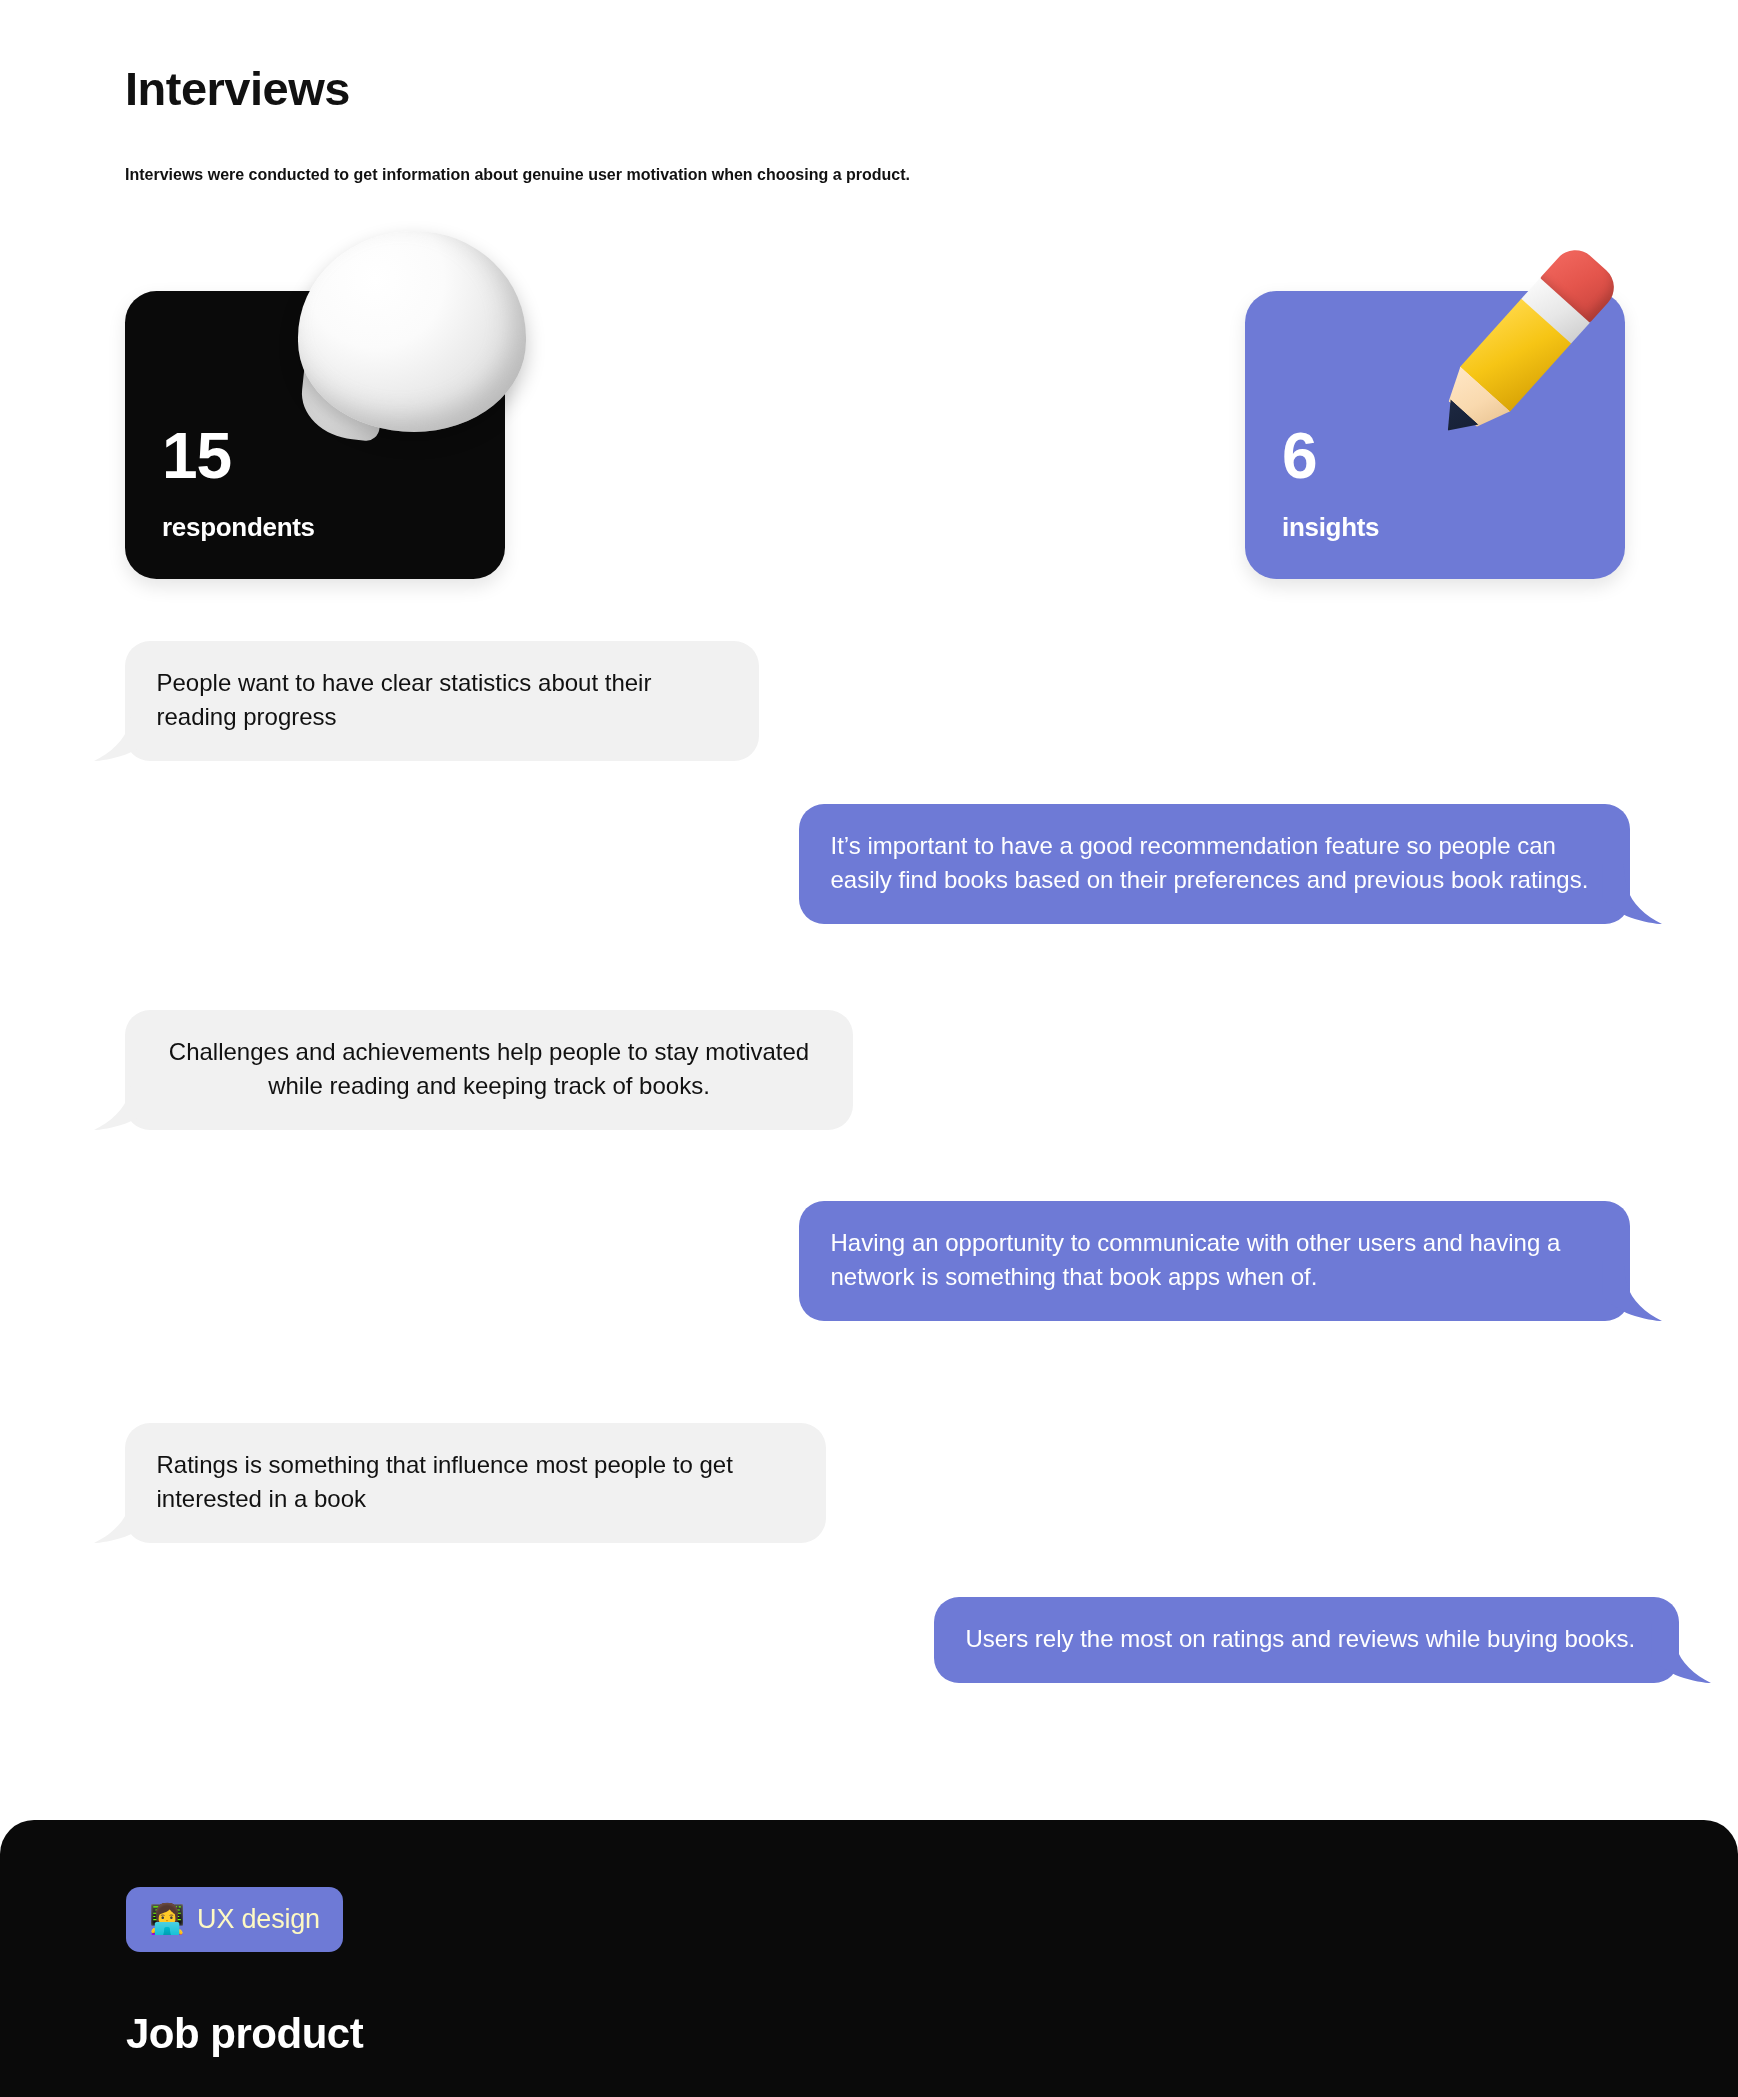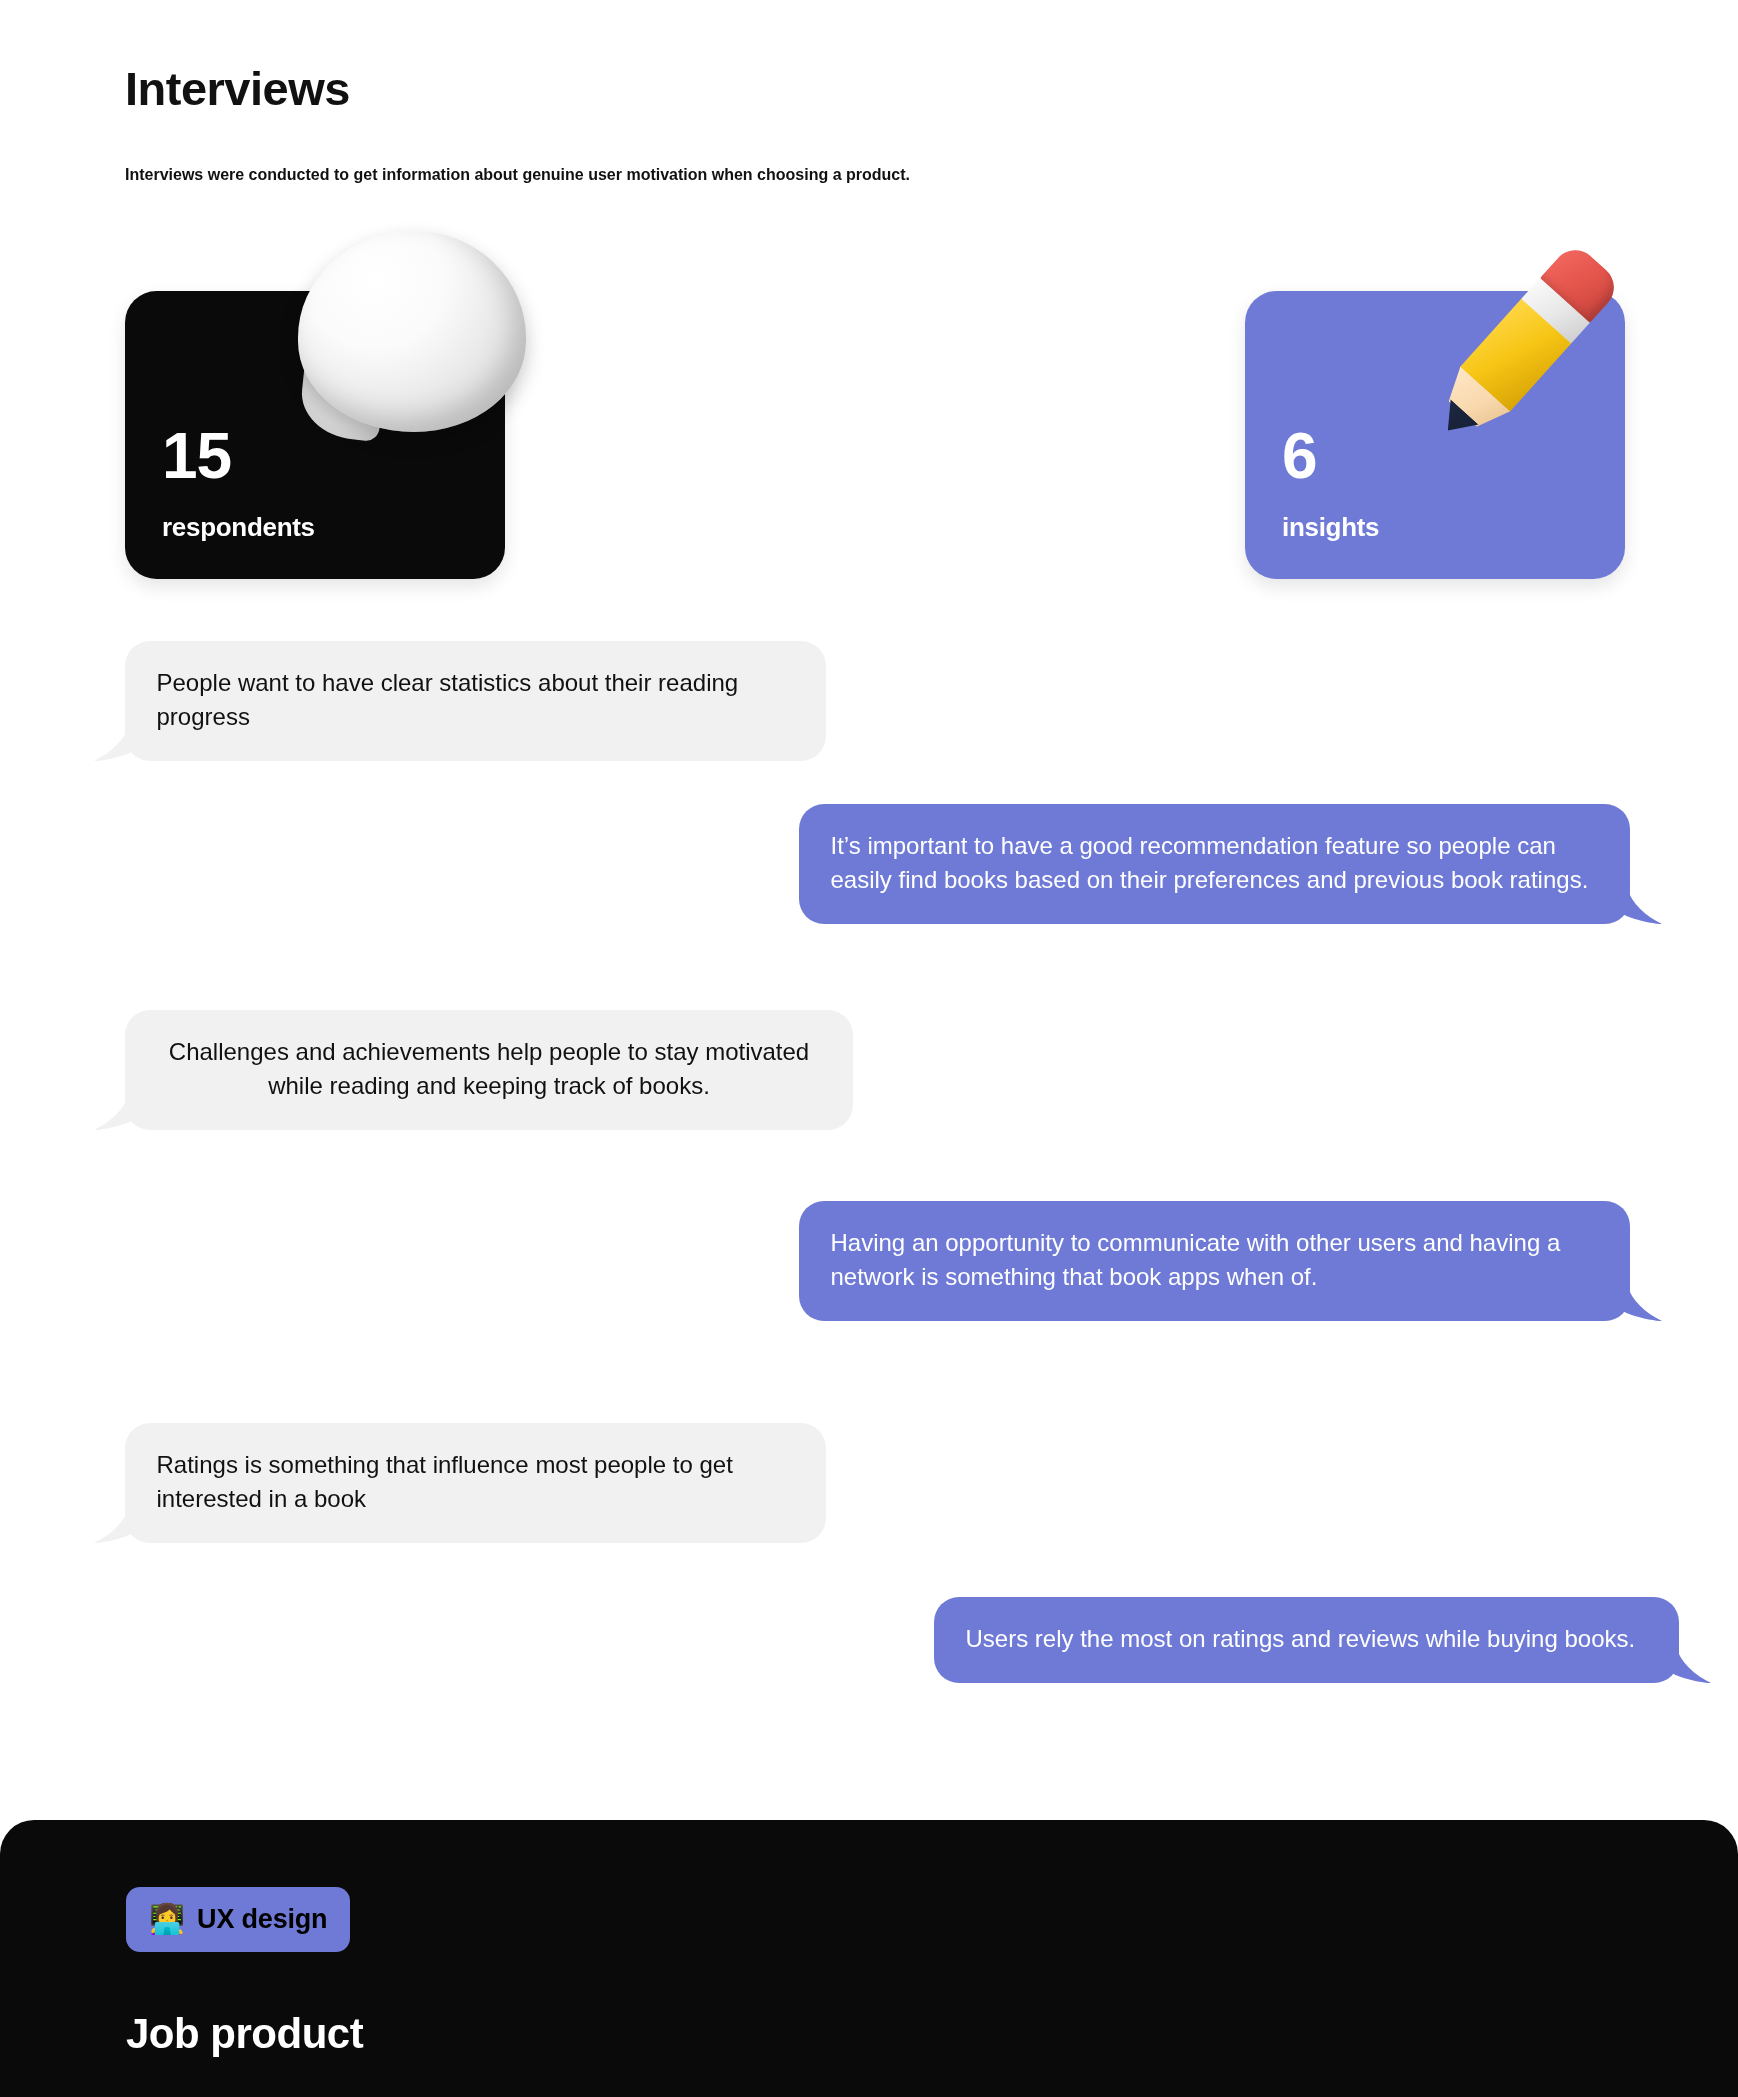--- a/index.html
+++ b/index.html
@@ -140,21 +140,21 @@
   .footer{
     position:absolute; left:0; top:1820px; width:1738px; height:278px;
     background:#0A0A0A; border-radius:34px 34px 0 0;
   }
   .badge{
     position:absolute; left:126px; top:1887px;
     height:65px; padding:0 23px; border-radius:14px;
     background:#6E7AD6; display:flex; align-items:center; gap:12px;
   }
   .badge .emoji{ font-size:29px; line-height:1; }
-  .badge .txt{ font-size:27px; font-weight:700; color:#000000; letter-spacing:-0.2px; }
+  .badge .txt{ font-size:27px; font-weight:400; color:#fef9c3; letter-spacing:-0.2px; }
   .footer-title{
     position:absolute; left:126px; top:2010px;
     font-size:42px; font-weight:700; color:#ffffff; letter-spacing:-0.5px;
   }
 </style>
 </head>
 <body>
 
 <div class="page-title">Interviews</div>
 <div class="page-subtitle">Interviews were conducted to get information about genuine user motivation when choosing a product.</div>
@@ -184,21 +184,21 @@
       </div>
     </div>
     <div class="num">6</div>
     <div class="cap">insights</div>
   </div>
 
 </div>
 
 <div class="chat" id="chat">
     <div class="bubble-row" style="height: 0px;">
-      <div class="bubble left" style="top: 0px; left: 125px; width: 701px;"><span>People want to have clear statistics about their reading progress</span><svg viewBox="0 0 110 112" class="tail-l">
+      <div class="bubble left" style="top: 0px; left: 125px; width: 634px;"><span>People want to have clear statistics about their reading progress</span><svg viewBox="0 0 110 112" class="tail-l">
           <path d="M110,0 L110,60 C110,60 96,84 58,98 C36,106 10,110 0,110 C30,96 56,72 64,44 C69,24 70,8 70,0 Z" fill="#F1F1F1"></path>
         </svg></div>
     </div>
     <div class="bubble-row" style="height: 0px;">
       <div class="bubble right" style="top: 163px; left: 799px; width: 831px;"><span>It’s important to have a good recommendation feature so people can easily find books based on their preferences and previous book ratings.</span><svg viewBox="0 0 110 112" class="tail-r">
           <path d="M0,0 L0,60 C0,60 14,84 52,98 C74,106 100,110 110,110 C80,96 54,72 46,44 C41,24 40,8 40,0 Z" fill="#6E7AD6"></path>
         </svg></div>
     </div>
     <div class="bubble-row" style="height: 0px;">
       <div class="bubble left" style="top: 369px; left: 125px; width: 728px; text-align: center;"><span>Challenges and achievements help people to stay motivated while reading and keeping track of books.</span><svg viewBox="0 0 110 112" class="tail-l">

